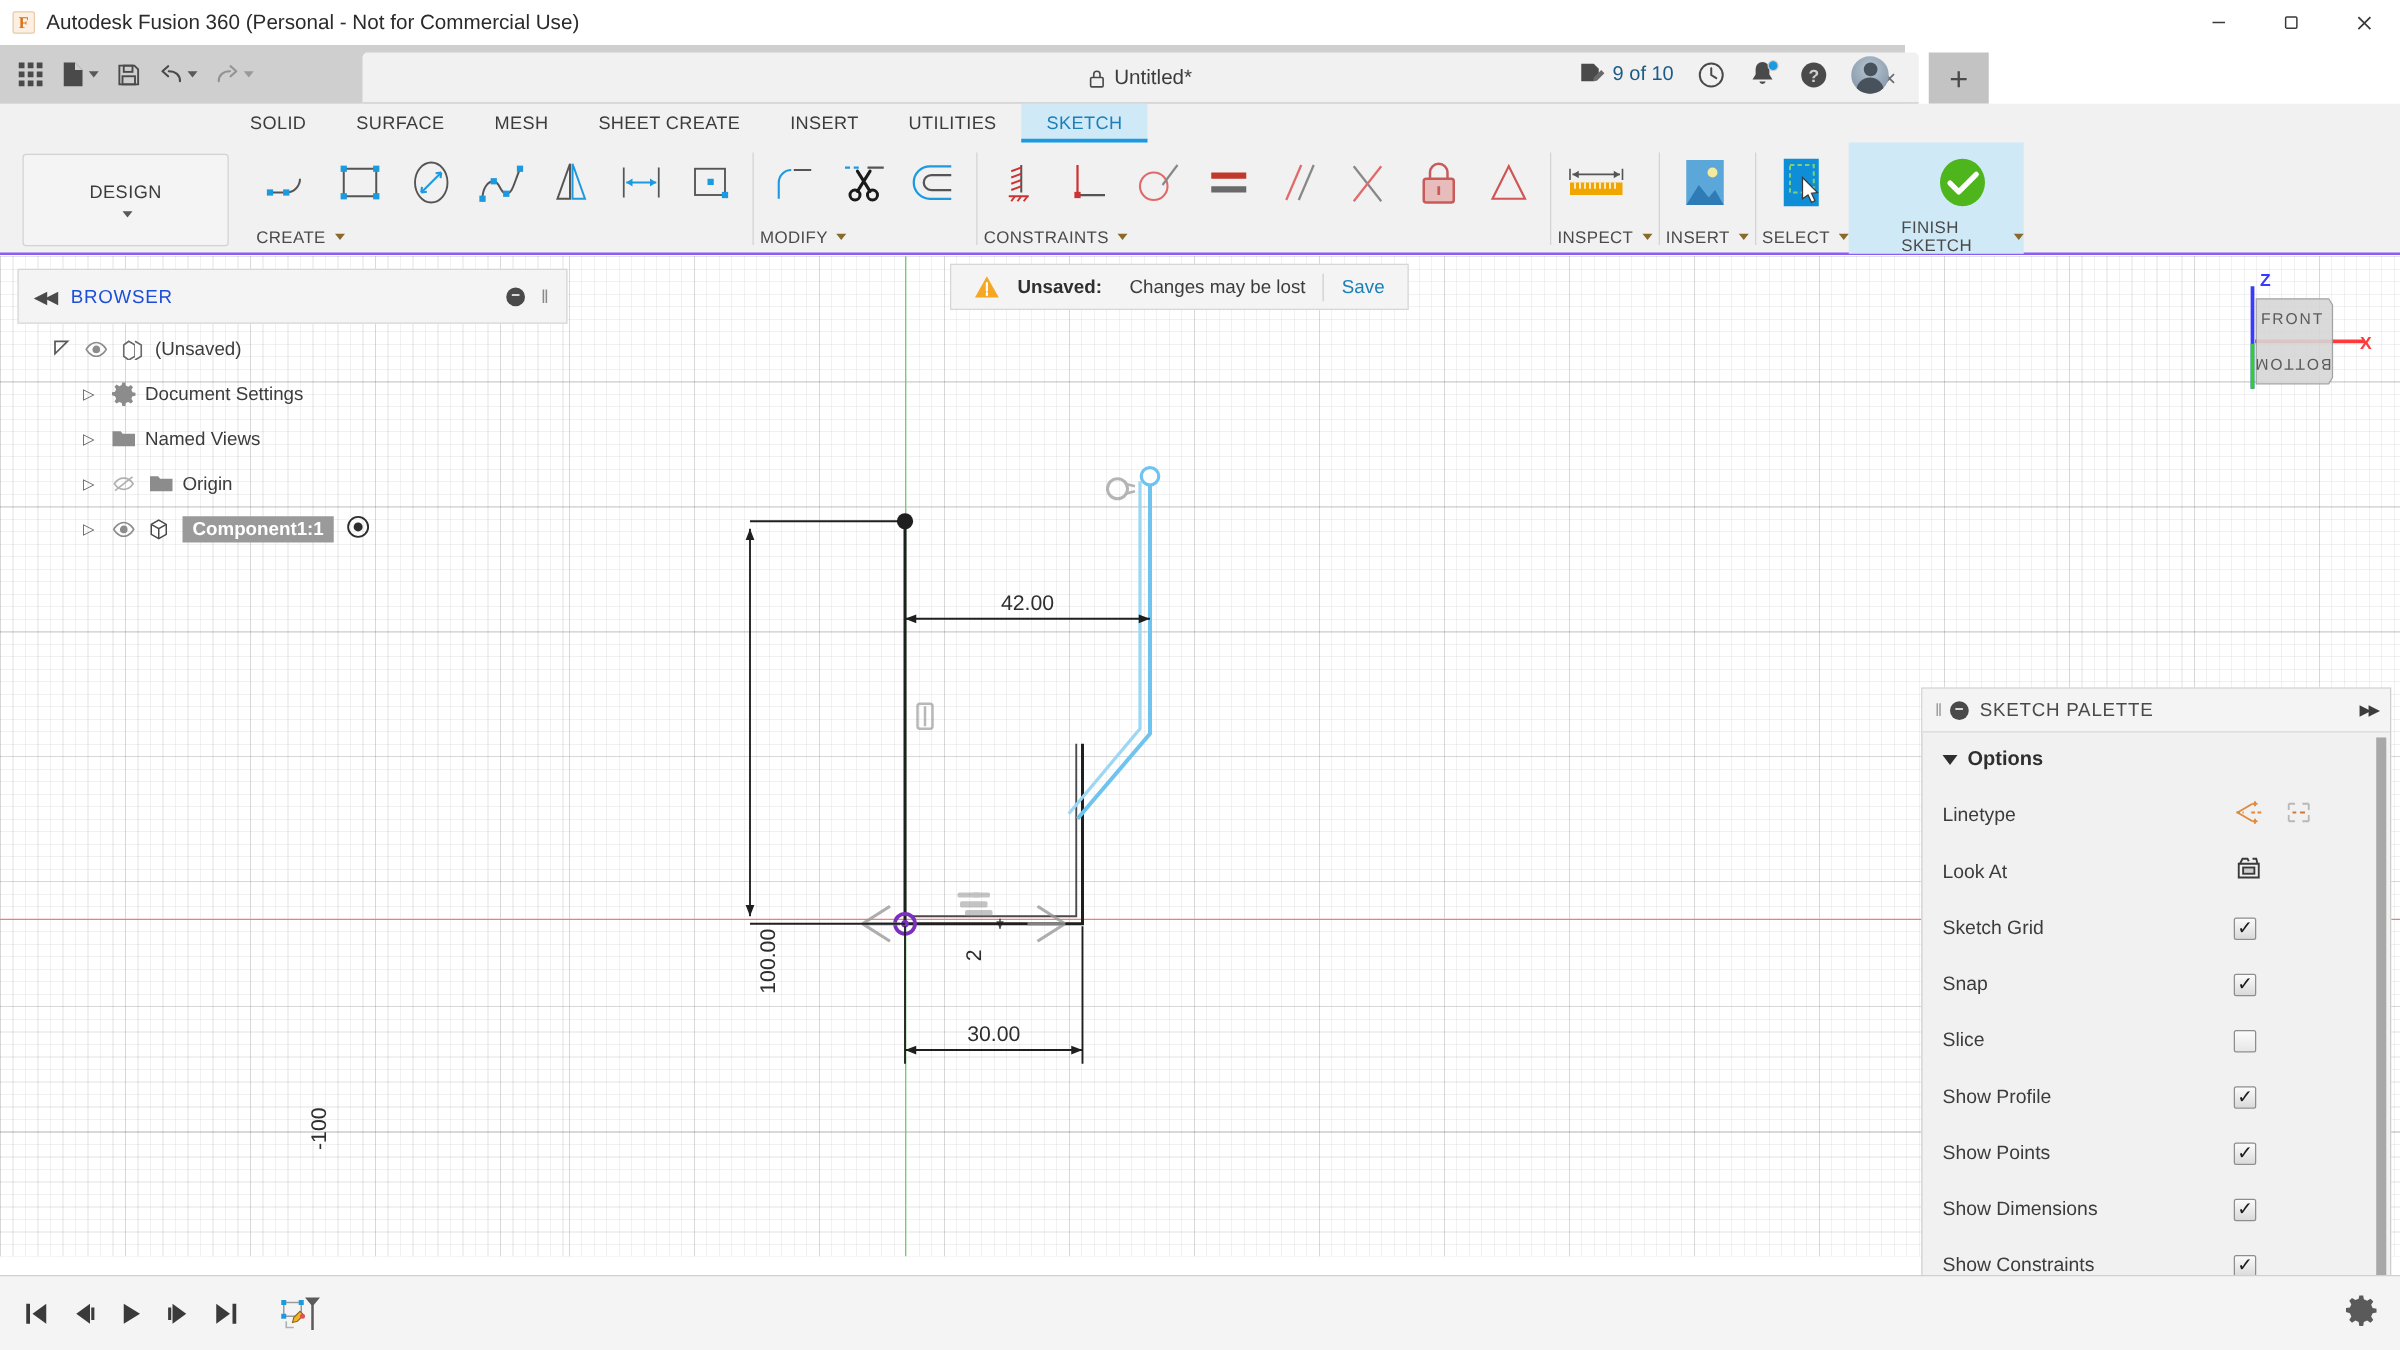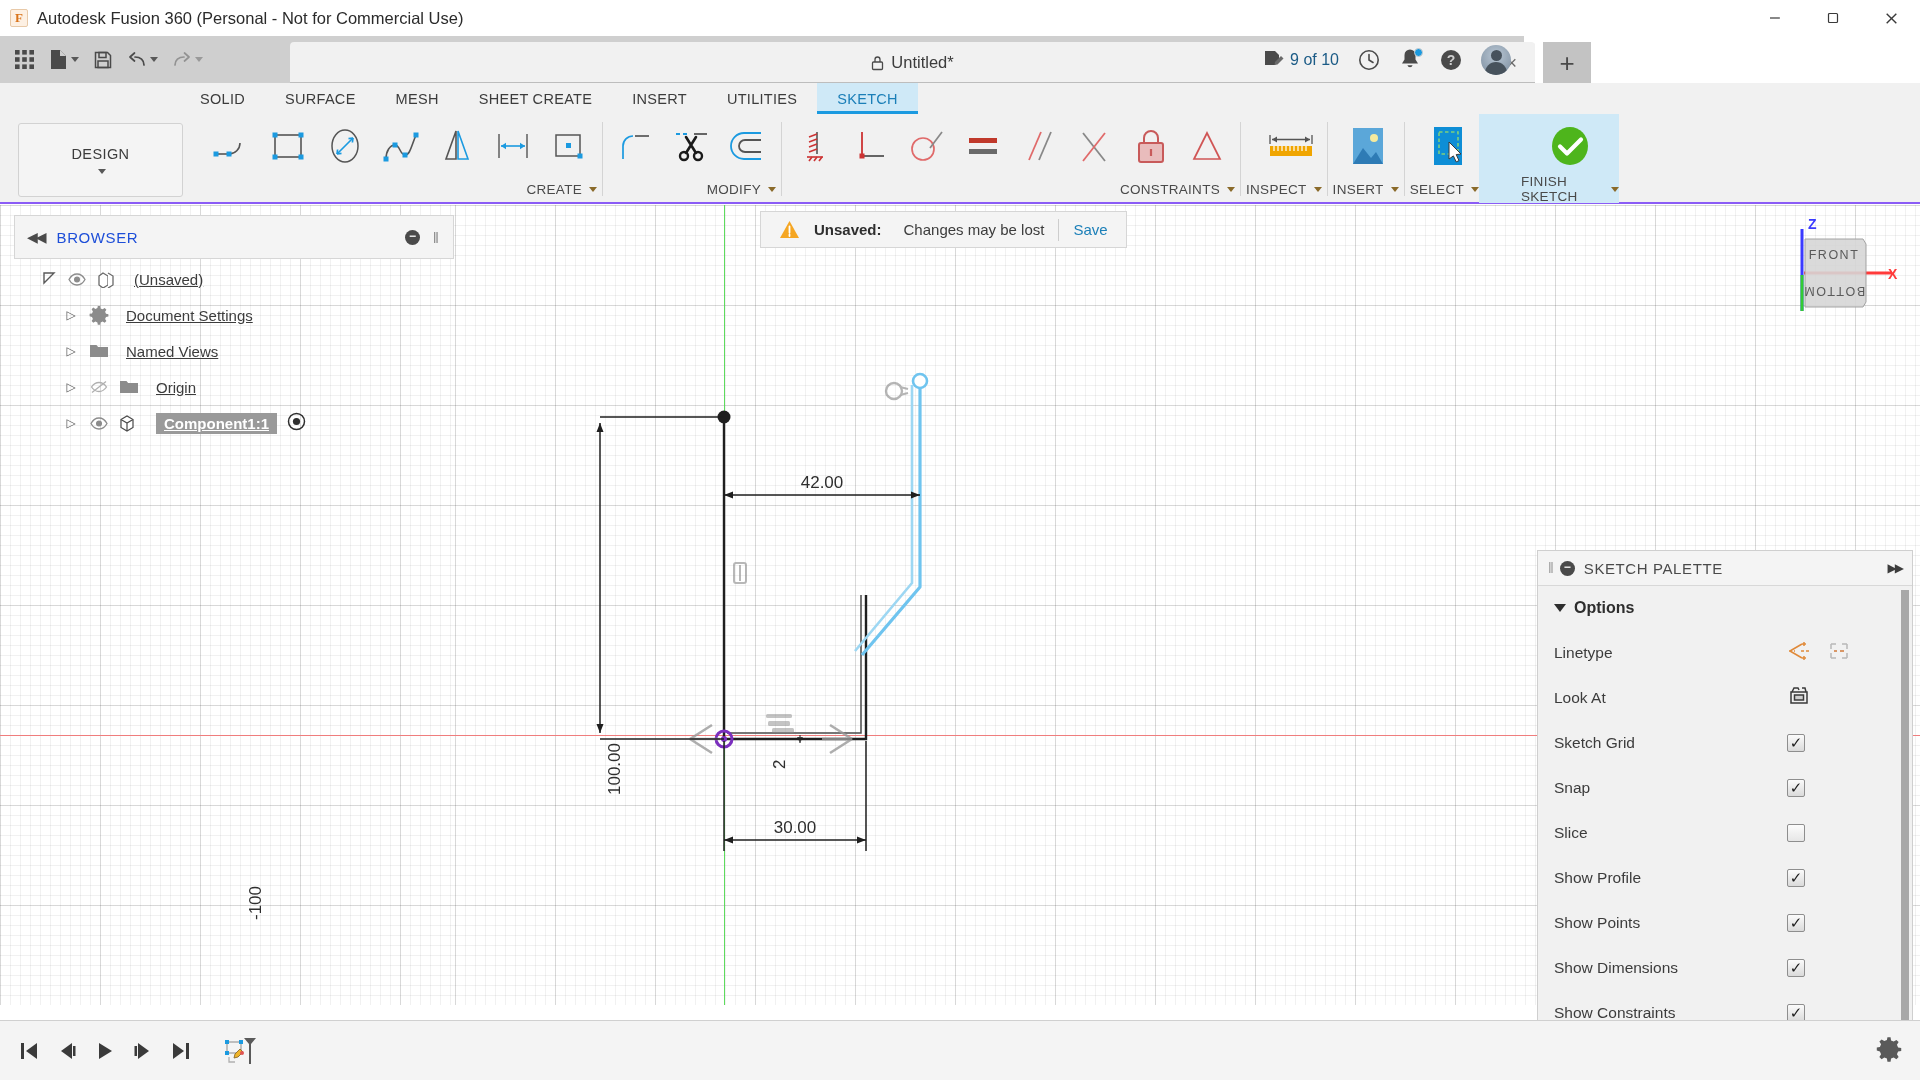--- a/index.html
+++ b/index.html
@@ -115,21 +115,21 @@
     position: absolute; top: 31px; left: 0; width: 1920px; height: 89px;
     display: flex; align-items: flex-start;
   }
   .design-btn {
     margin: 9px 0 0 18px; width: 165px; height: 74px;
     border: 1px solid #d2d2d2; background: #f4f4f4; border-radius: 3px;
     display: flex; align-items: center; justify-content: center; gap: 7px;
     font-size: 14.5px; color: #3c3c3c; letter-spacing: .4px; flex-direction: column;
   }
   .panel { position: relative; height: 89px; display: flex; flex-direction: column;
-           align-items: flex-end; }
+           align-items: flex-start; }
   .panel-icons { display: flex; align-items: center; height: 64px; gap: 0px; }
   .panel-label {
     height: 22px; display: flex; align-items: center; gap: 4px;
     font-size: 13.5px; color: #4a4a4a; letter-spacing: .3px;
   }
   .sep {
     width: 1px; height: 74px; background: #d4d4d4; margin: 8px 5px 0 5px;
   }
   .tool {
     width: 56px; height: 58px; display: flex; align-items: center;
@@ -202,21 +202,21 @@
 
   .tree { position: absolute; left: 14px; top: 56px; width: 440px; }
   .node {
     height: 36px; display: flex; align-items: center; font-size: 15px; color: #3c3c3c;
   }
   .node .arrow {
     width: 26px; text-align: center; color: #5a5a5a; font-size: 12px;
   }
   .node .eye { width: 30px; display: flex; justify-content: center; color: #8c8c8c; }
   .node .tico { width: 30px; display: flex; justify-content: center; }
-  .node .lbl { margin-left: 12px; text-decoration: underline; }
+  .node .lbl { margin-left: 2px; }
   .node.selected .lbl {
     background: #9a9a9a; color: #ffffff; padding: 2px 8px; font-weight: bold;
   }
   .node .radio { margin-left: 10px; }
 
   
   .palette {
     position: absolute; left: 1537px; top: 345px; width: 376px; height: 614px;
     background: #f1f1f1; border: 1px solid #cfcfcf;
   }

